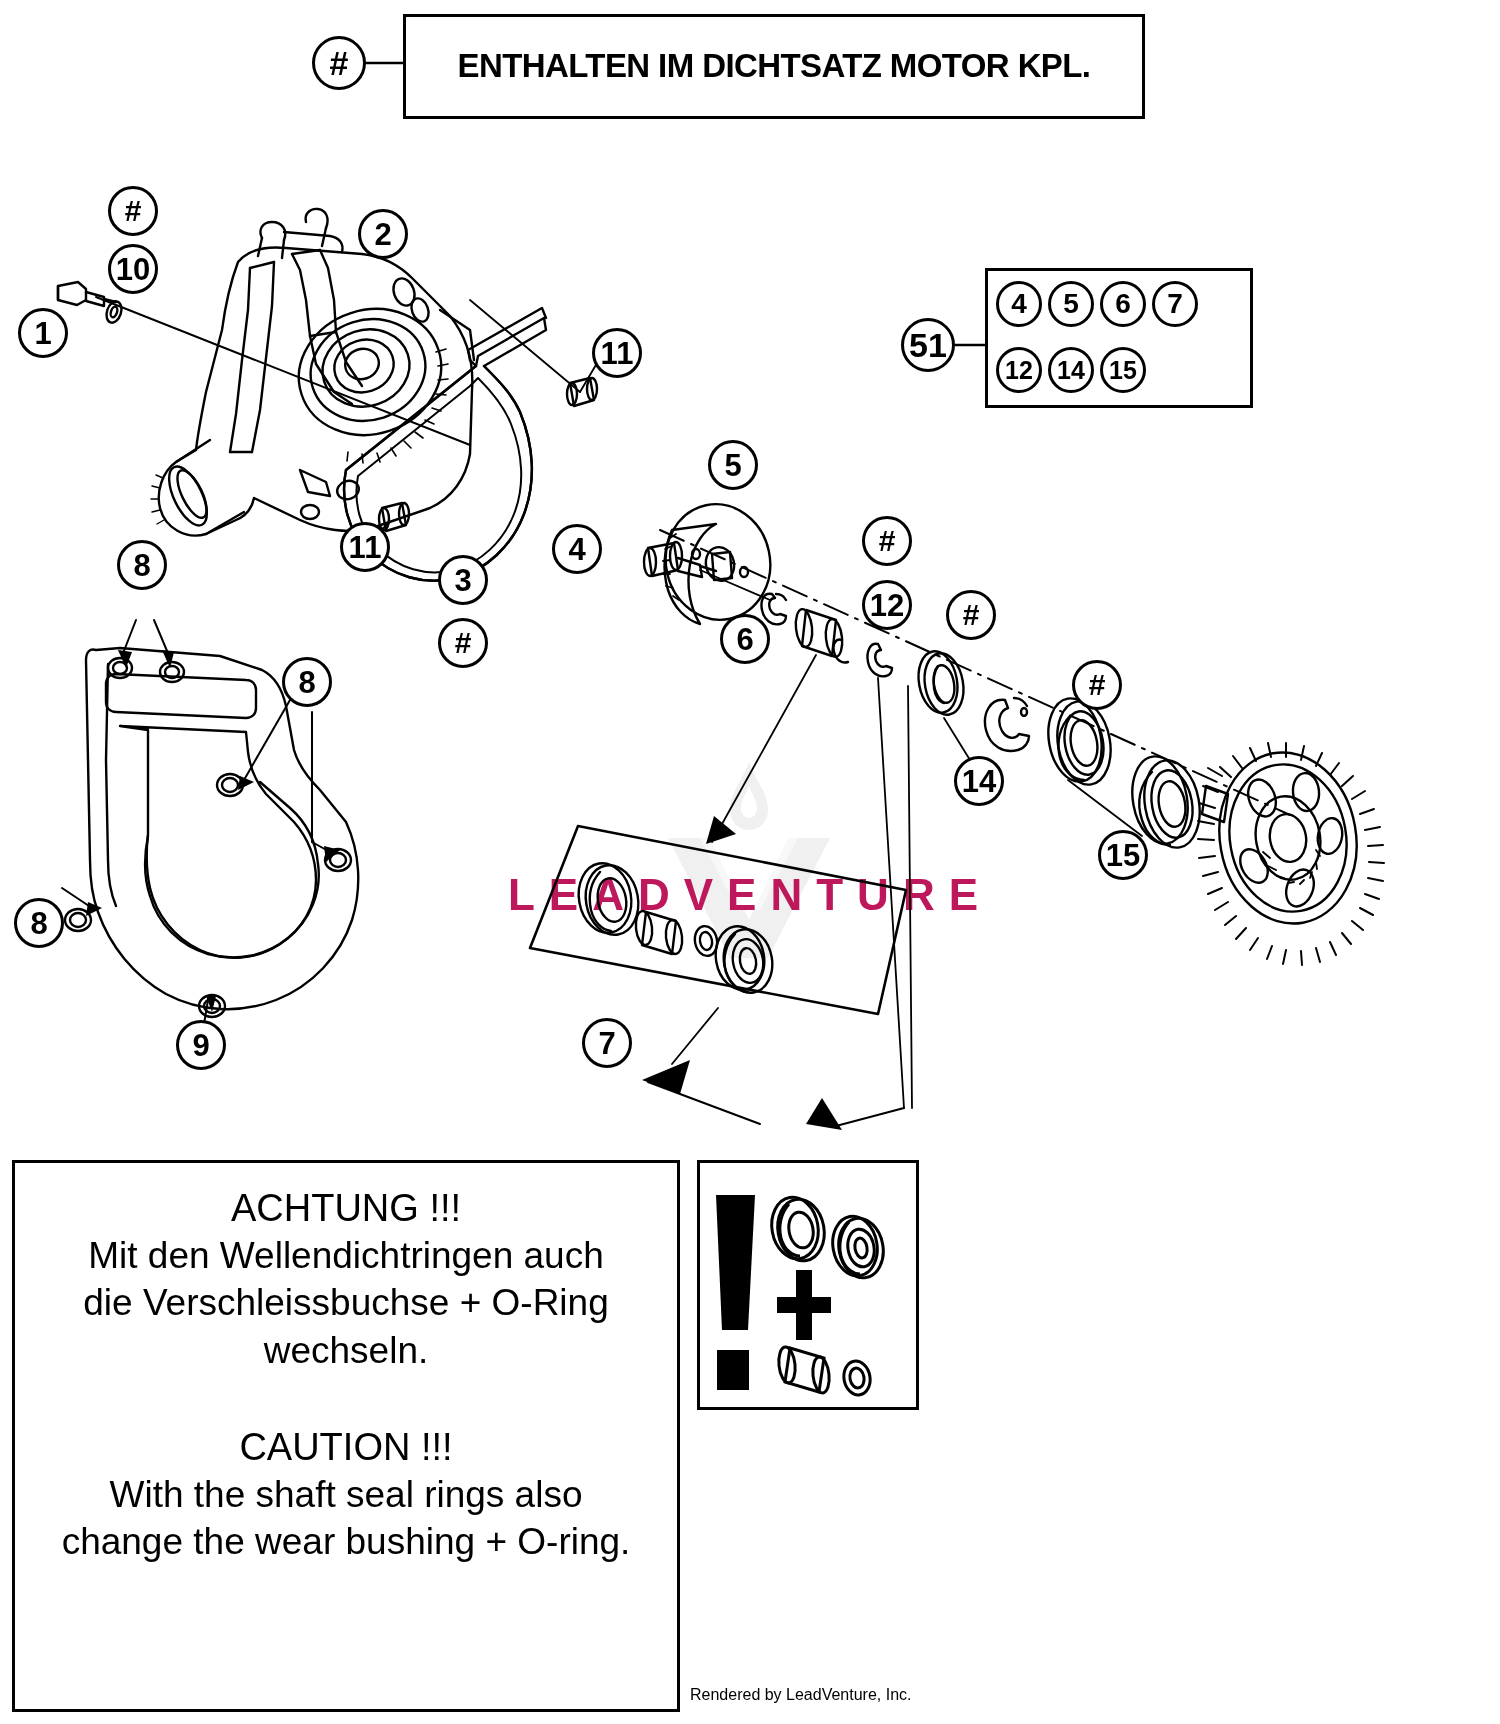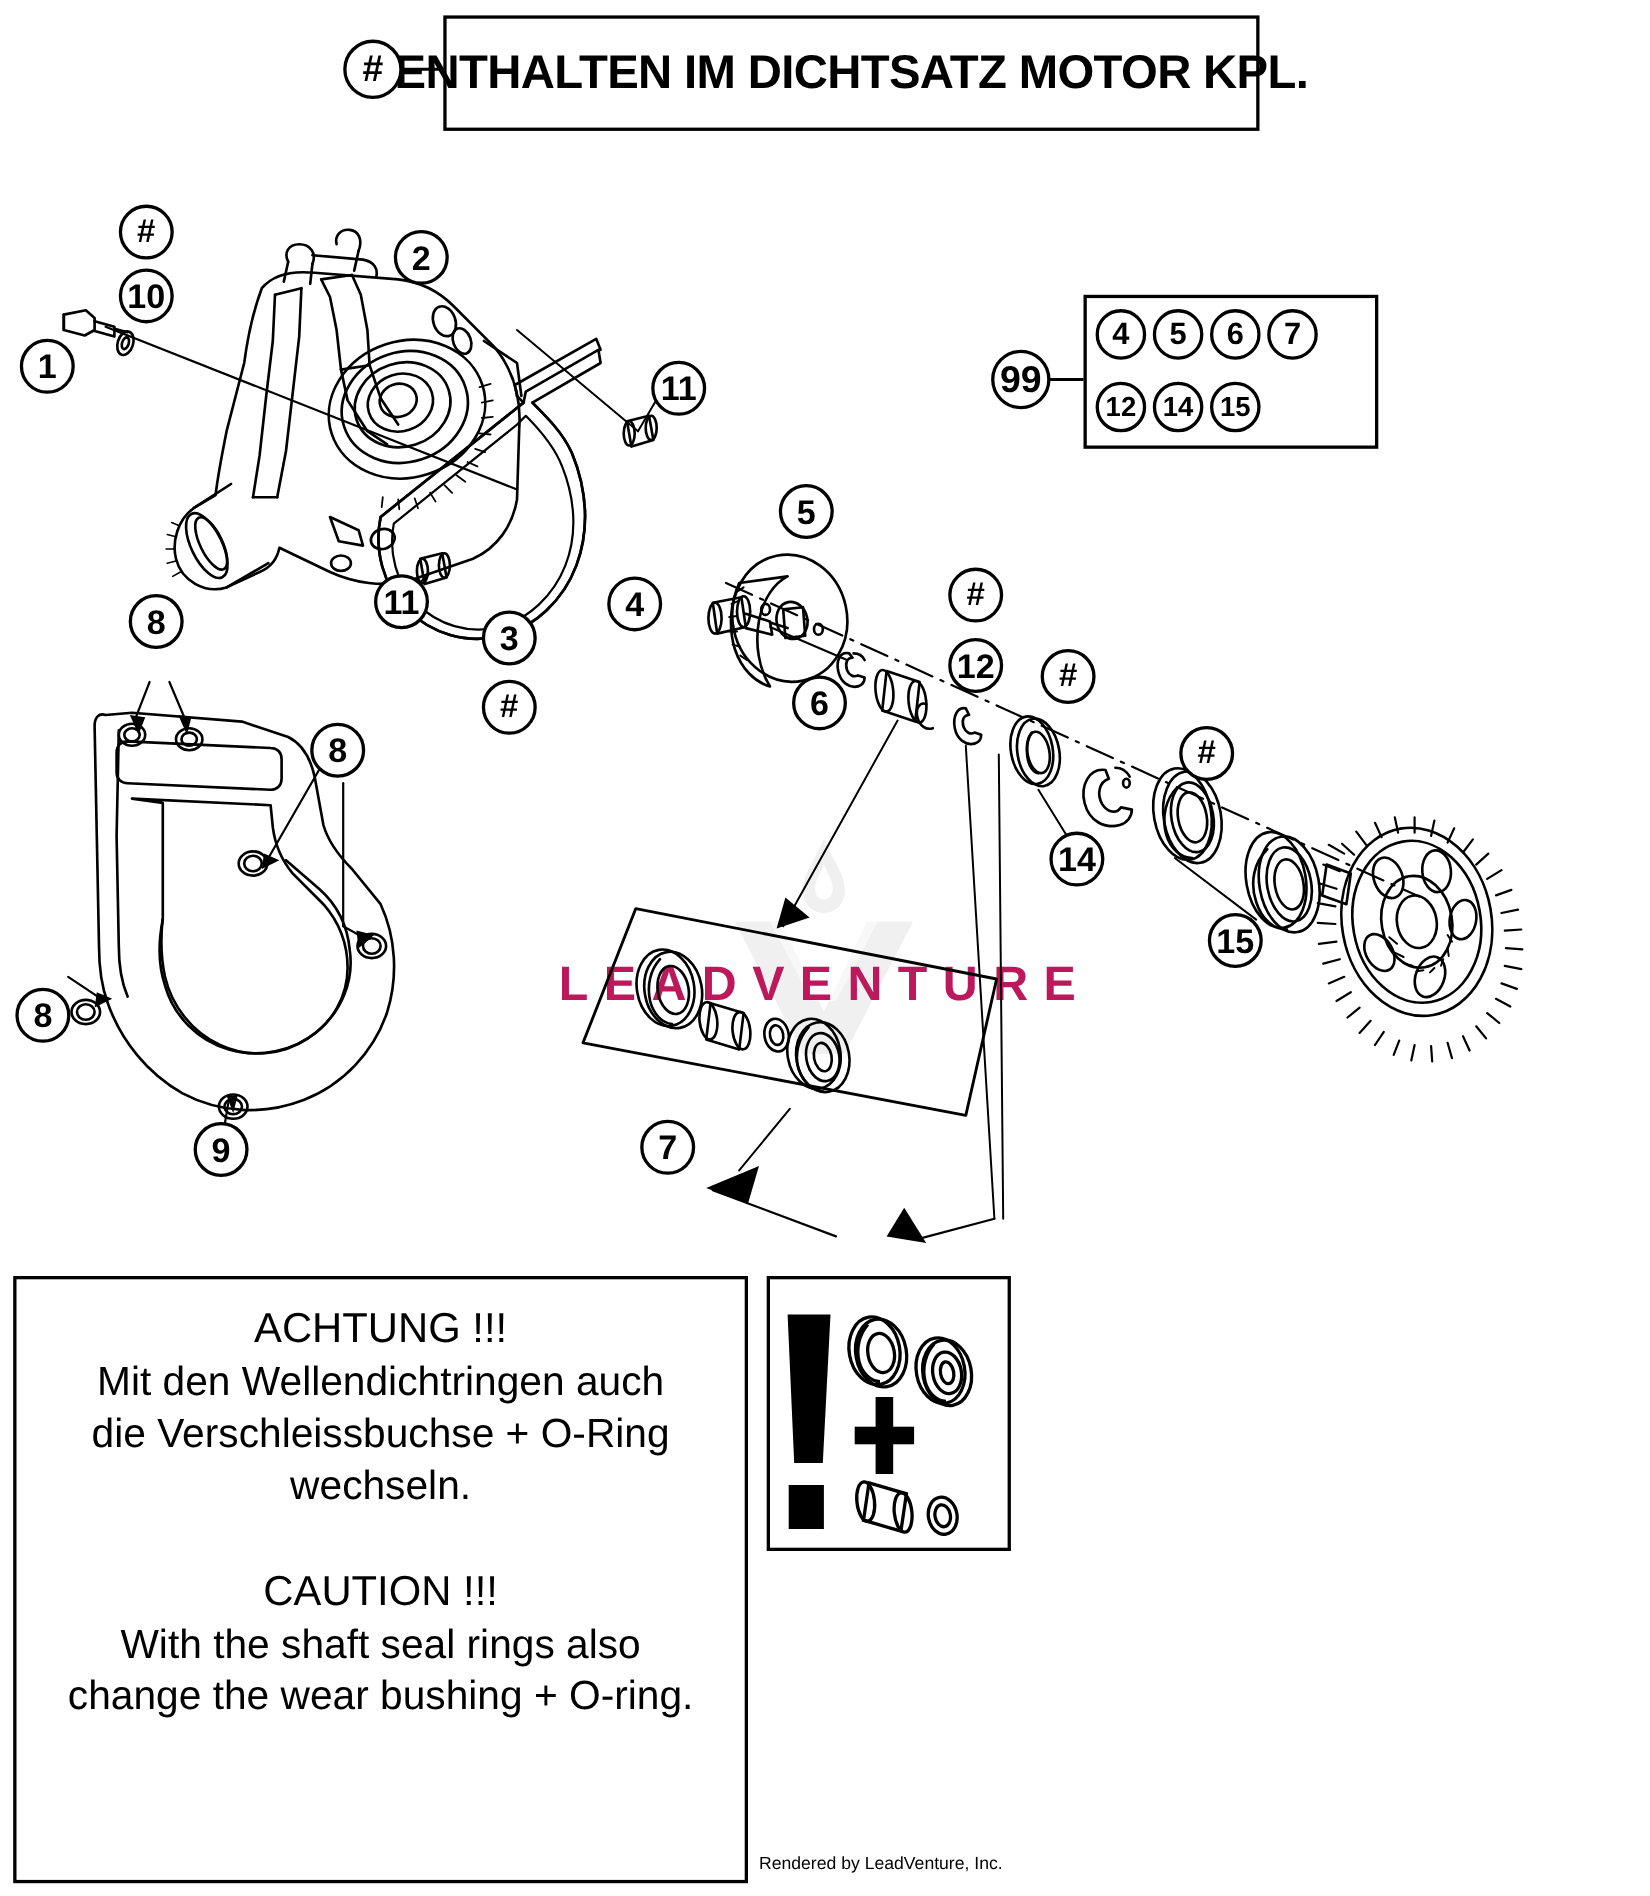--- a/index.html
+++ b/index.html
@@ -67,21 +67,21 @@
     box-sizing: border-box;
     z-index: 15;
   }
   .header-box {
     left: 403px; top: 14px; width: 742px; height: 105px;
     display: flex; flex-direction: column;
     align-items: center; justify-content: center;
     padding: 2px 8px;
   }
   .header-line {
-    font-size: 43px;
+    font-size: 33px;
     font-weight: bold;
     letter-spacing: -0.6px;
     white-space: nowrap;
     line-height: 1.28;
     font-family: "Liberation Sans", sans-serif;
   }
   .legend-box {
     left: 985px; top: 268px; width: 268px; height: 140px;
     border-width: 3px;
   }
@@ -481,21 +481,21 @@
       <polygon points="642,1080 690,1060 680,1094"></polygon>
       <polygon points="822,1098 842,1130 806,1124"></polygon>
     </g>
   </svg>
 
   <div class="cal sz-lg" style="left:312px; top:36px;">#</div>
   <div class="box header-box">
     <div class="header-line">ENTHALTEN IM DICHTSATZ MOTOR KPL.</div>
   </div>
 
-  <div class="cal sz-lg" style="left:901px; top:318px;">99</div>
+  <div class="cal sz-lg" style="left:901px; top:318px;">51</div>
   <div class="box legend-box">
     <div class="legend-row" style="left:8px; top:10px;">
       <div class="legend-chip">4</div>
       <div class="legend-chip">5</div>
       <div class="legend-chip">6</div>
       <div class="legend-chip">7</div>
     </div>
     <div class="legend-row" style="left:8px; top:76px;">
       <div class="legend-chip wide">12</div>
       <div class="legend-chip wide">14</div>

